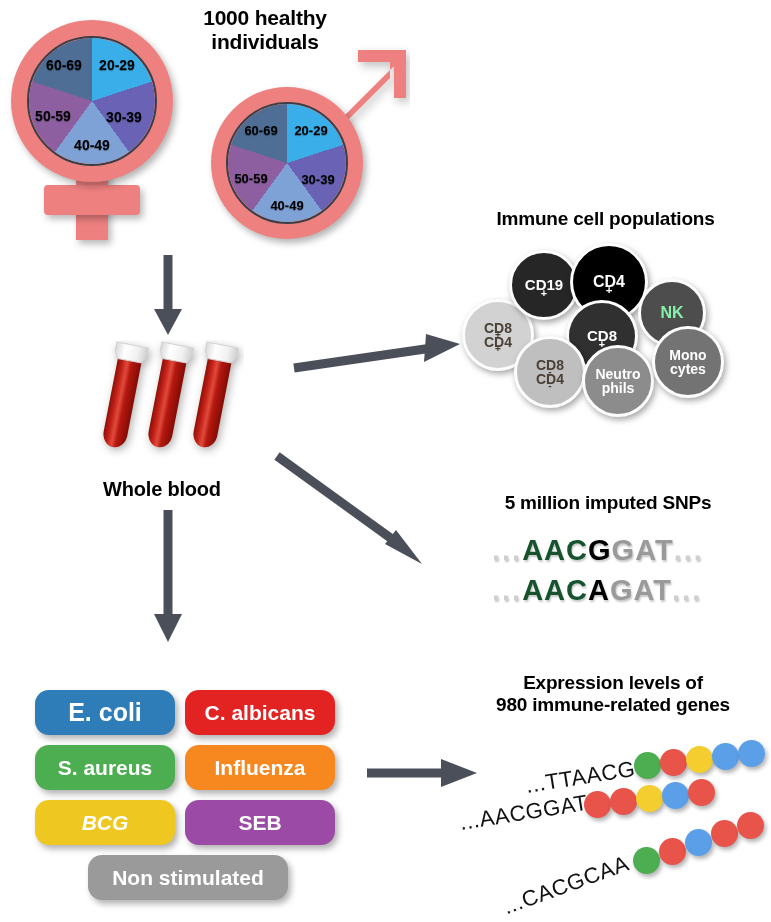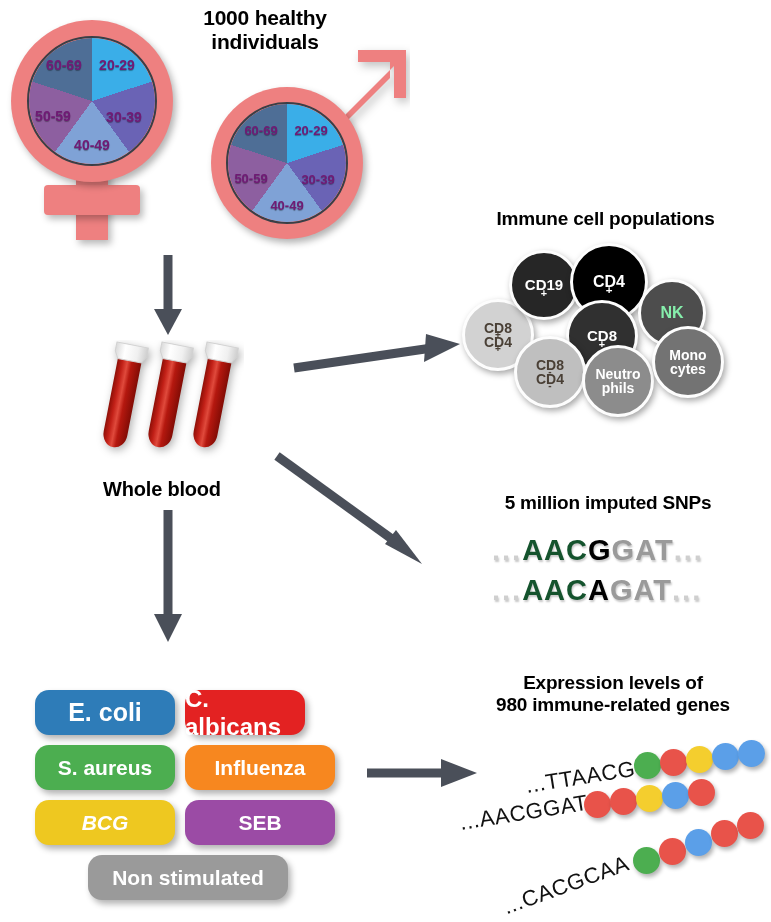--- a/index.html
+++ b/index.html
@@ -11,21 +11,21 @@
   .hdr{position:absolute;font-weight:bold;color:#000;text-align:center;
        line-height:1.16;letter-spacing:-0.2px;}
 
   
   .gender{position:absolute;}
   .ring{position:absolute;border-radius:50%;background:#ee8080;
         box-shadow:3px 4px 7px rgba(0,0,0,.30);}
   .ring-inner{position:absolute;border-radius:50%;overflow:hidden;
         border:2px solid #3a3f46;box-sizing:border-box;}
   .pie{position:absolute;left:0;top:0;width:100%;height:100%;border-radius:50%;}
-  .seglab{position:absolute;color:#701a75;font-weight:bold;white-space:nowrap;
+  .seglab{position:absolute;color:#000000;font-weight:bold;white-space:nowrap;
         text-shadow:0 1px 1px rgba(0,0,0,.35);transform:translate(-50%,-50%);}
 
   .fem-stem{position:absolute;background:#ee8080;box-shadow:3px 4px 7px rgba(0,0,0,.28);}
   .fem-bar{position:absolute;background:#ee8080;border-radius:4px;
         box-shadow:3px 4px 7px rgba(0,0,0,.28);}
 
   .male-arrow{position:absolute;}
 
   
   .arrow-svg{position:absolute;overflow:visible;}
@@ -248,21 +248,21 @@
     <span class="dots">...</span><span class="dim">AAC</span><span class="hot">G</span><span class="mid">GAT</span><span class="dots">...</span>
   </div>
 
   <div class="snp" style="left:492px;top:574px;font-size:29px;">
     <span class="dots">...</span><span class="dim">AAC</span><span class="hot">A</span><span class="mid">GAT</span><span class="dots">...</span>
   </div>
 
   <div class="pill" style="left:35px;top:690px;width:140px;height:45px;background:#2e7cb8;font-size:25px;">
     <span>E. coli</span>
   </div>
-  <div class="pill" style="left:185px;top:690px;width:120px;height:45px;background:#e32222;font-size:24px;">
+  <div class="pill" style="left:185px;top:690px;width:150px;height:45px;background:#e32222;font-size:21px;">
     <span>C. albicans</span>
   </div>
   <div class="pill" style="left:35px;top:745px;width:140px;height:45px;background:#4cae50;font-size:21px;">
     <span>S. aureus</span>
   </div>
   <div class="pill" style="left:185px;top:745px;width:150px;height:45px;background:#f7871f;font-size:21px;">
     <span>Influenza</span>
   </div>
   <div class="pill" style="left:35px;top:800px;width:140px;height:45px;background:#eec820;font-size:21px;font-style:italic;">
     <span>BCG</span>

